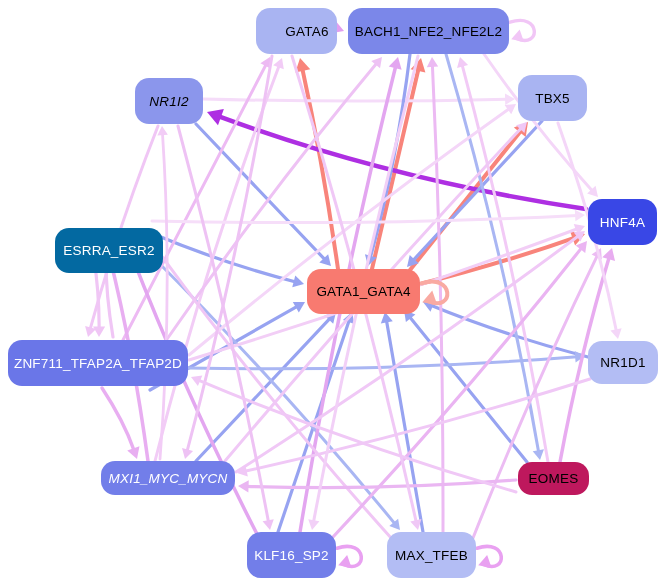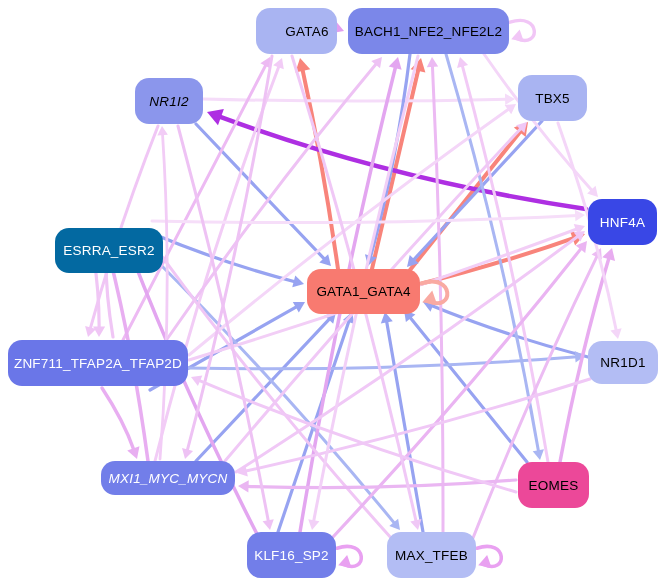--- a/index.html
+++ b/index.html
@@ -260,21 +260,21 @@
       </div>
       <div class="node" style="left: 8px; top: 340px; width: 180px; height: 46px; background: rgb(106, 118, 232); color: rgb(255, 255, 255);">
         <span>ZNF711_TFAP2A_TFAP2D</span>
       </div>
       <div class="node" style="left: 588px; top: 341px; width: 70px; height: 43px; background: rgb(179, 189, 244); color: rgb(0, 0, 0);">
         <span>NR1D1</span>
       </div>
       <div class="node" style="left: 101px; top: 461px; width: 134px; height: 34px; background: rgb(114, 126, 233); color: rgb(255, 255, 255); font-style: italic;">
         <span>MXI1_MYC_MYCN</span>
       </div>
-      <div class="node" style="left: 518px; top: 462px; width: 71px; height: 46px; background: #ec4899; color: rgb(0, 0, 0);">
+      <div class="node" style="left: 518px; top: 462px; width: 71px; height: 33px; background: #be185d; color: rgb(0, 0, 0);">
         <span>EOMES</span>
       </div>
       <div class="node" style="left: 247px; top: 532px; width: 89px; height: 46px; background: rgb(114, 126, 233); color: rgb(255, 255, 255);">
         <span>KLF16_SP2</span>
       </div>
       <div class="node" style="left: 387px; top: 532px; width: 89px; height: 46px; background: rgb(179, 189, 244); color: rgb(0, 0, 0);">
         <span>MAX_TFEB</span>
       </div>
     </div>
 </div>

